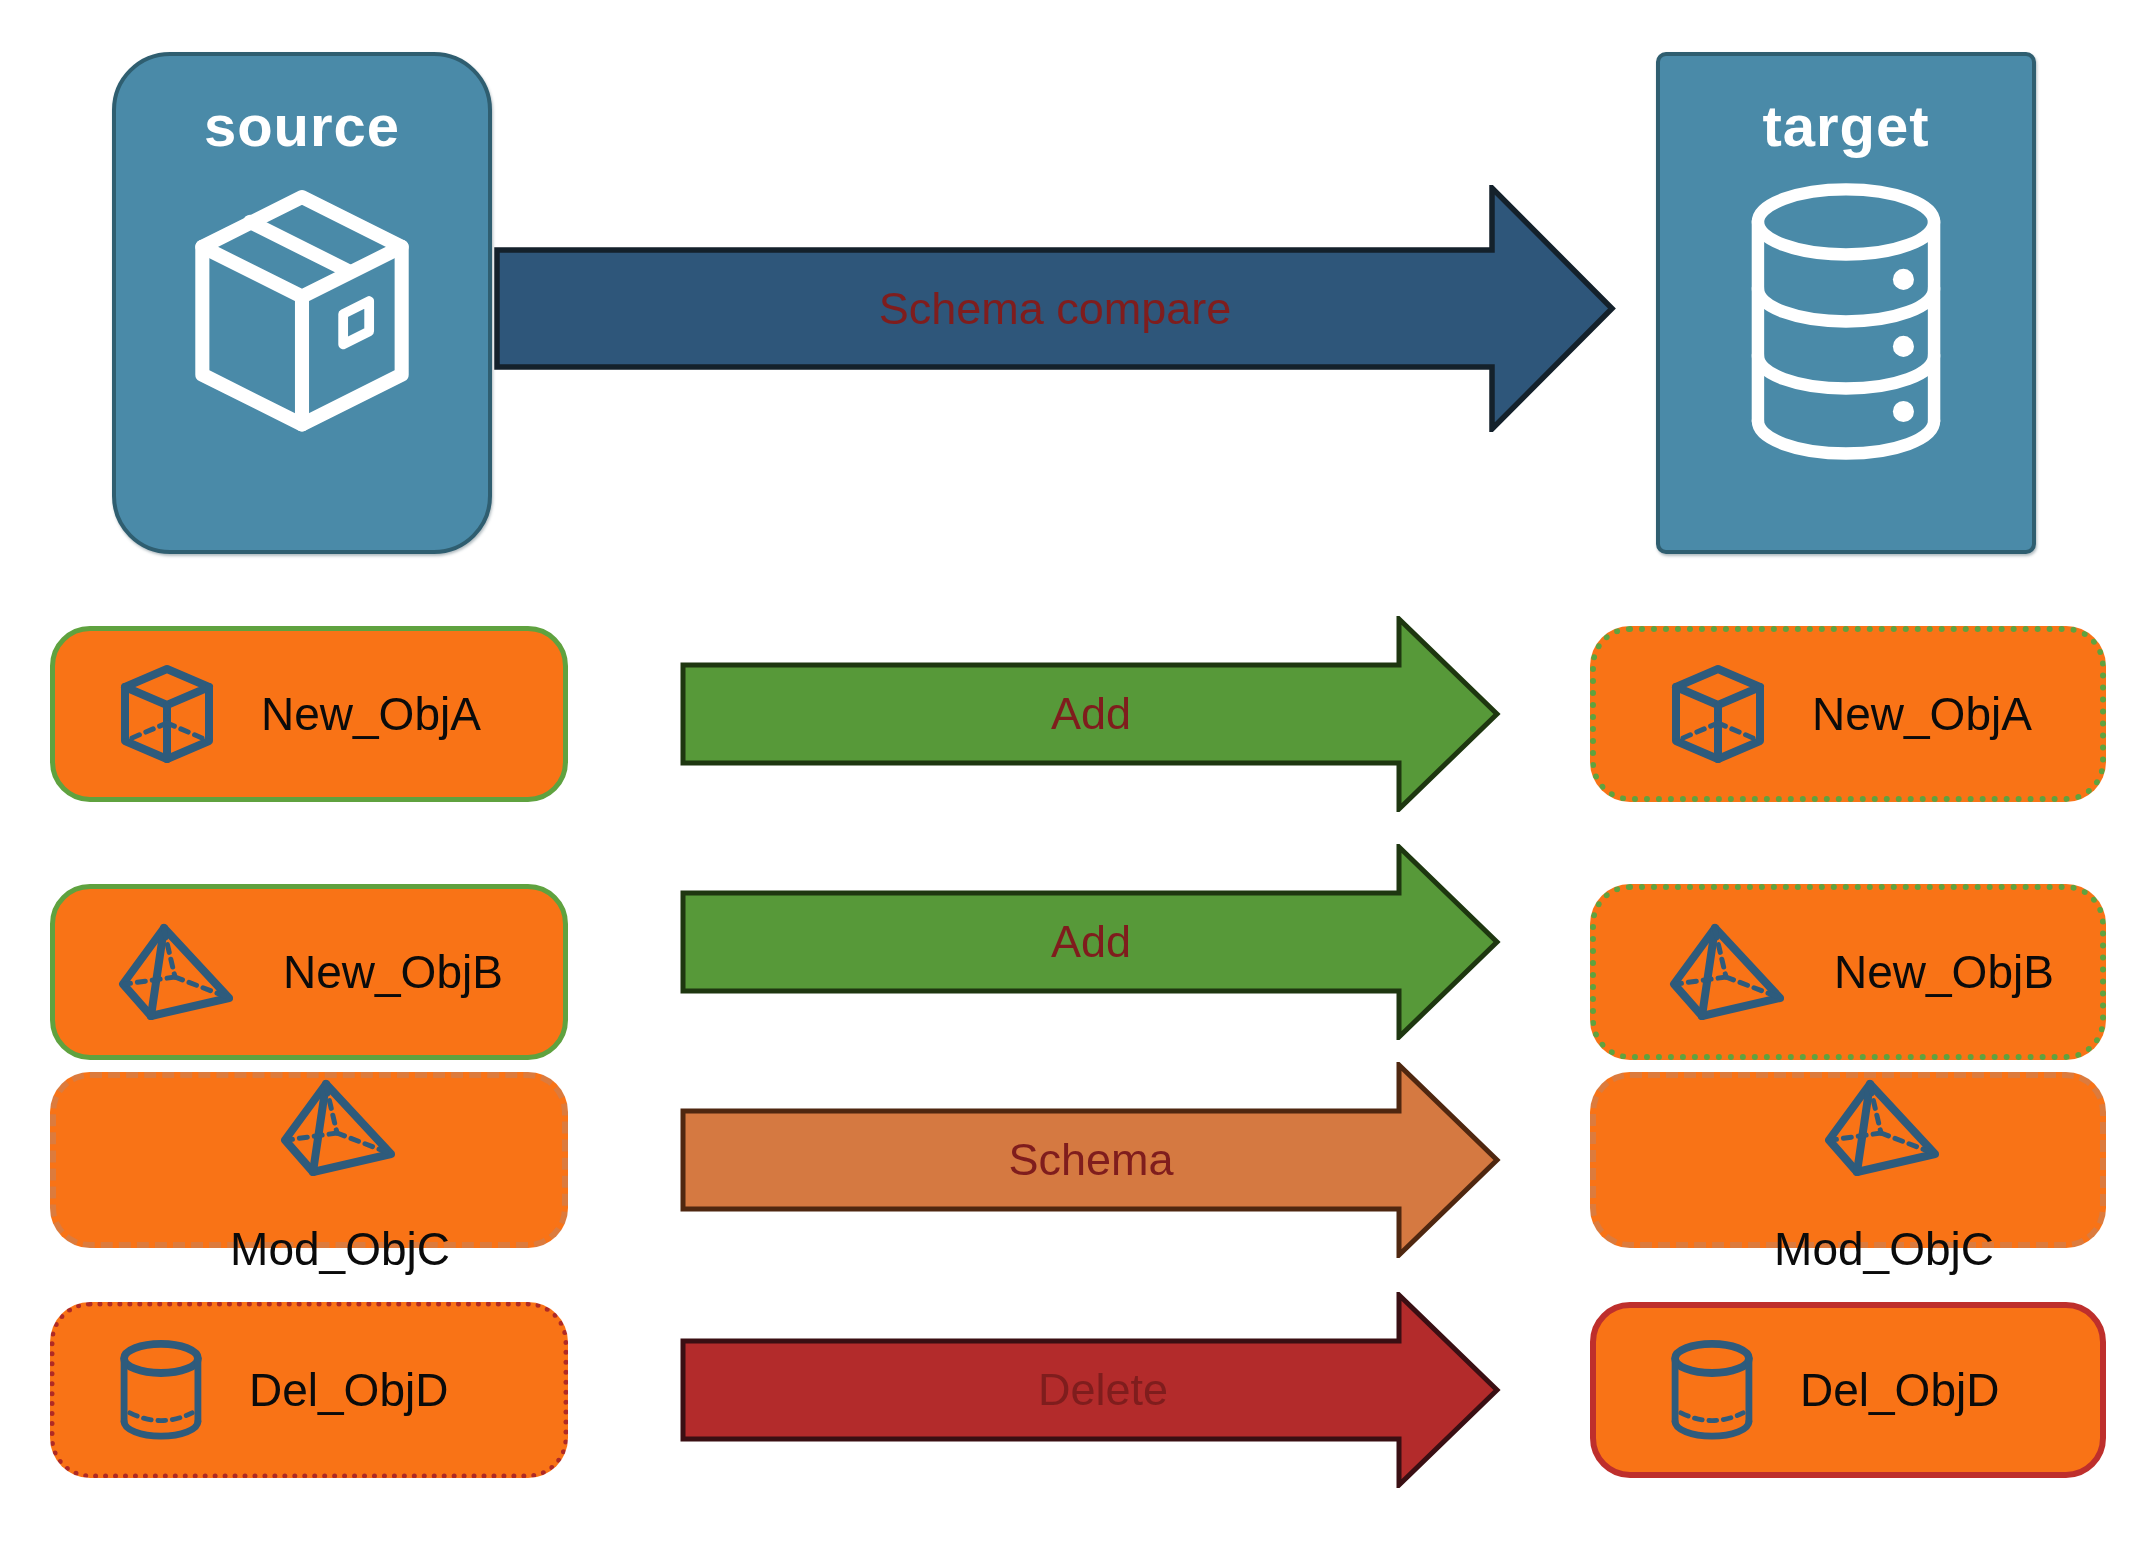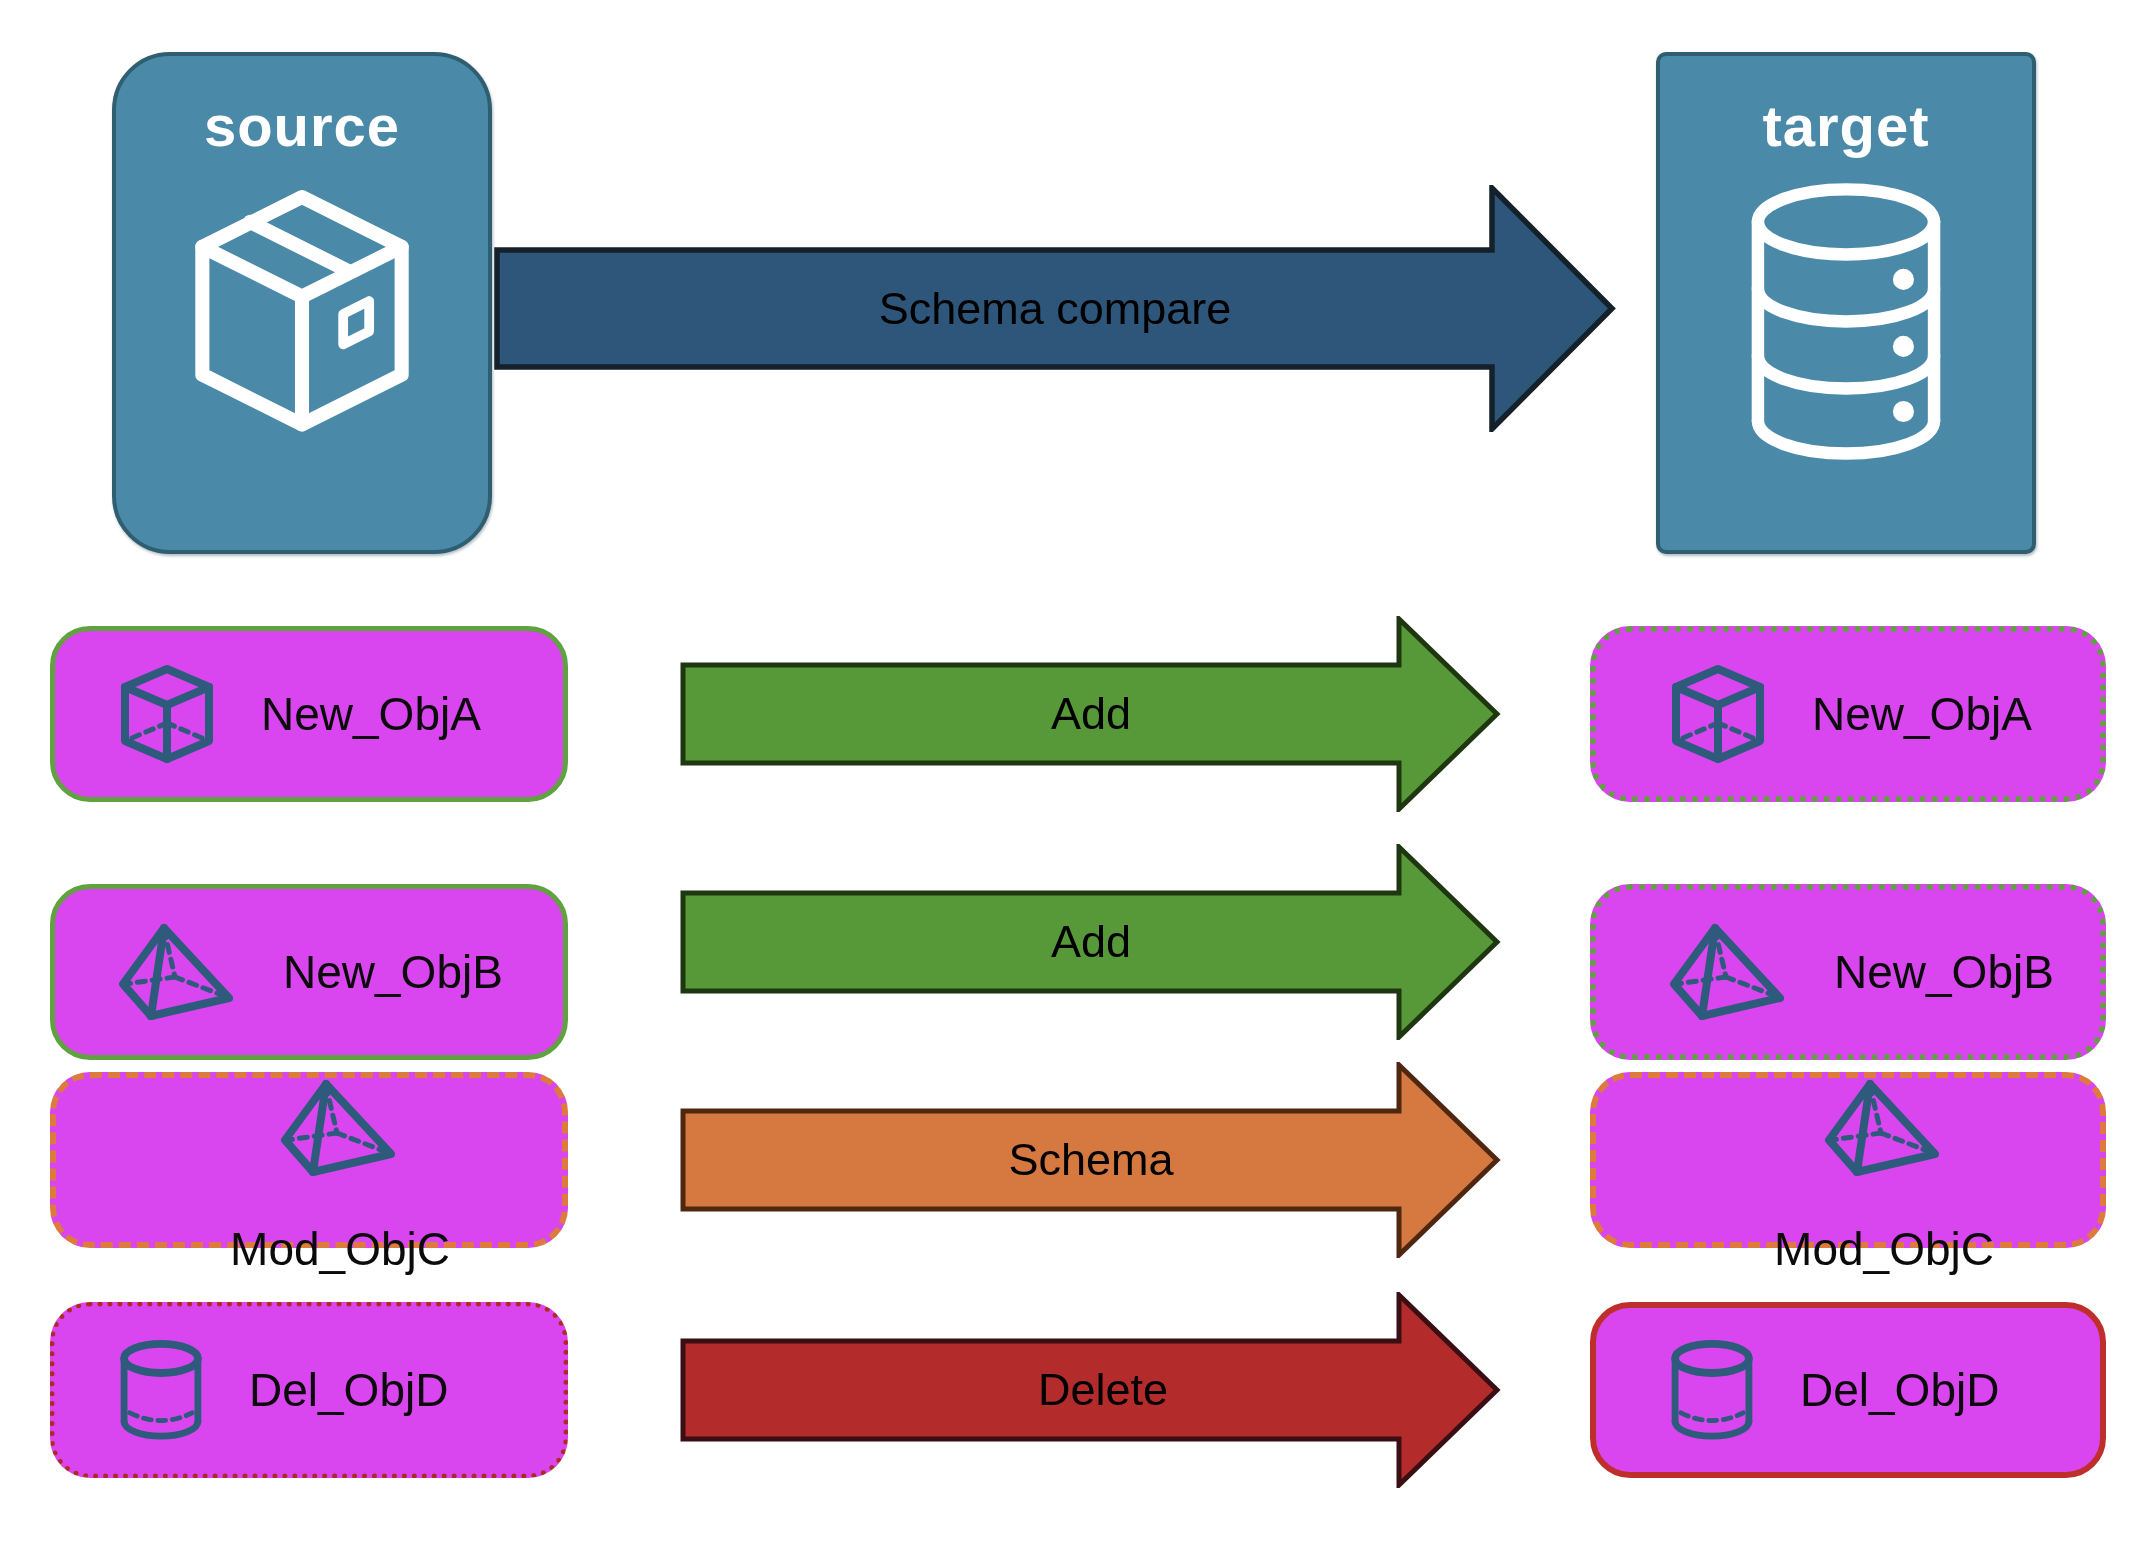--- a/index.html
+++ b/index.html
@@ -21,32 +21,32 @@
   }
   .node-icon{position:absolute;left:50%;transform:translateX(-50%);}
   .node.source .node-icon{top:128px;}
   .node.target .node-icon{top:120px;}
 
   
   .arrow{position:absolute;}
   .arrow svg{position:absolute;left:0;top:0;}
   .arrow-label{
     position:absolute;inset:0;display:flex;align-items:center;justify-content:center;
-    color:#000000;font-size:45px;
+    color:#7f1d1d;font-size:45px;
   }
   .big-arrow{left:494px;top:185px;width:1122px;height:247px;}
   .row-arrow{left:680px;width:822px;height:196px;text-decoration:underline;}
   .row-arrow.r0{top:616px;}
   .row-arrow.r1{top:844px;}
   .row-arrow.r2{top:1062px;}
   .row-arrow.r3{top:1292px;padding-left:24px;}
 
   
   .obj-box{
-    position:absolute;height:176px;background:#d946ef;border-radius:40px;
+    position:absolute;height:176px;background:#f97316;border-radius:40px;
     box-sizing:border-box;display:flex;align-items:center;gap:44px;
   }
   .obj-box.left{left:50px;width:518px;padding-left:62px;}
   .obj-box.right{left:1590px;width:516px;padding-left:72px;}
   .obj-box.r0{top:626px;}
   .obj-box.r1{top:854px;margin-top:30px;}
   .obj-box.r2{top:1072px;}
   .obj-box.r3{top:1302px;}
   .b-green-solid {border:5px solid #5FA23F;}
   .b-green-dotted{border:6px dotted #5FA23F;}

